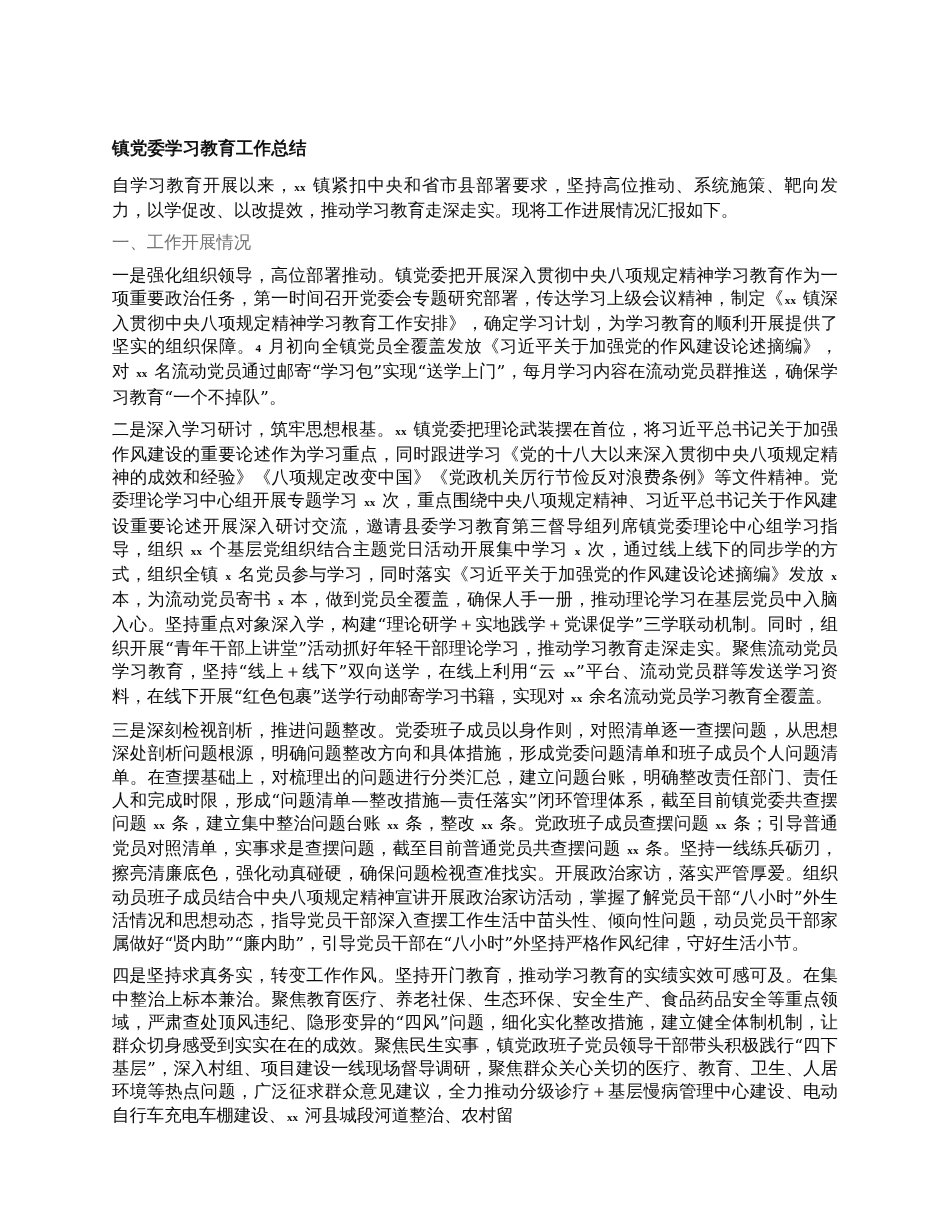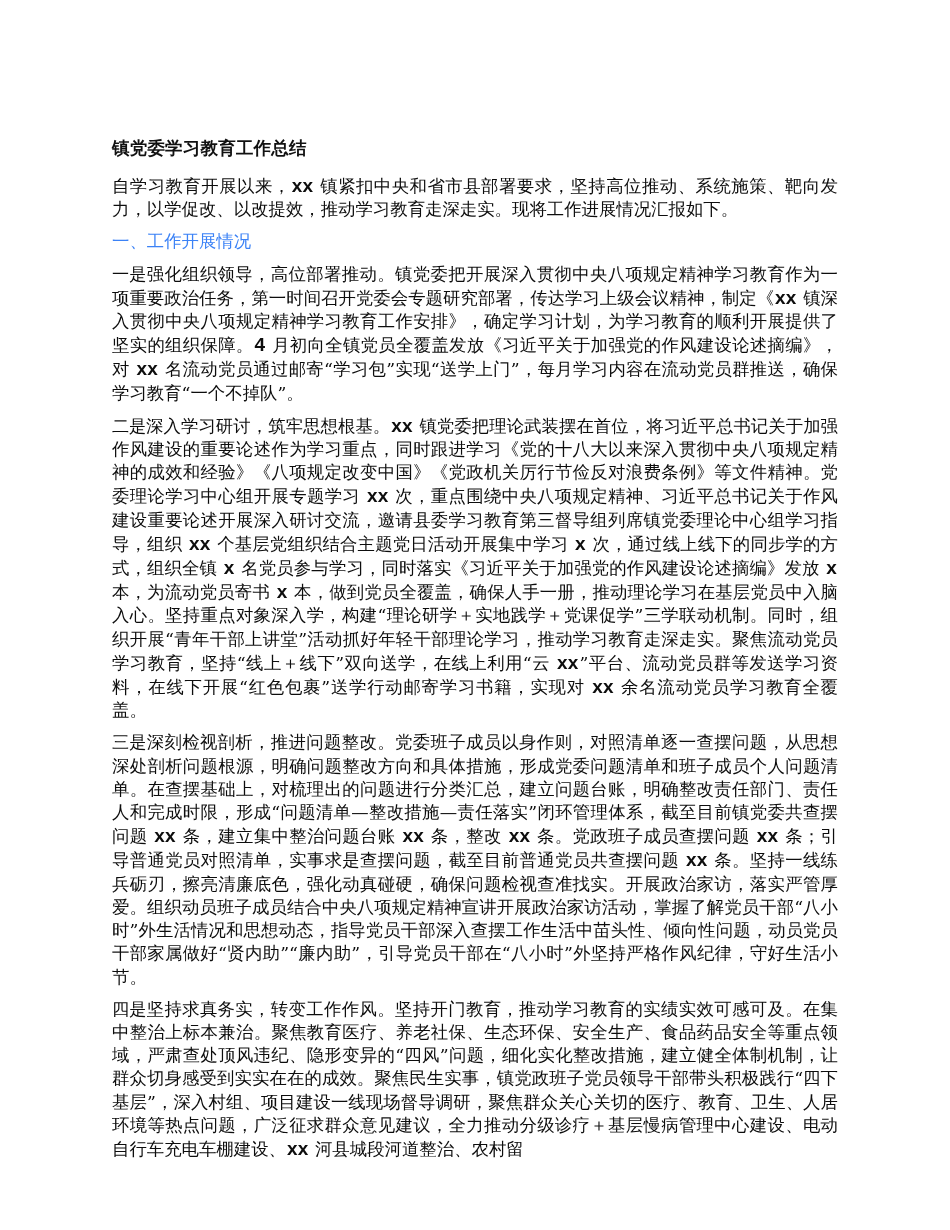--- a/index.html
+++ b/index.html
@@ -57,37 +57,37 @@
   .para:last-child {
     margin-bottom: 9px;
   }
 
   
   .section-heading {
     font-family: "DejaVu Serif", "Liberation Serif", serif;
     font-size: 17.4px;
     line-height: 23.2px;
     margin: 6px 0 9px 0;
-    color: #3b82f6;
+    color: #737373;
     text-align: left;
   }
 
   
   .lead {
     font-family: "DejaVu Sans", "Liberation Sans", sans-serif;
     font-weight: normal;
     font-size: 17.2px;
     letter-spacing: -0.2px;
   }
 
   
   .lat {
-    font-family: Liberation Sans, sans-serif;
+    font-family: Liberation Serif, serif;
     font-weight: bold;
-    font-size: 19px;
+    font-size: 11px;
     letter-spacing: 0.2px;
     padding: 0 1px;
   }
 </style>
 </head>
 <body>
 
 <div class="page">
   <div class="doc-body">
 

